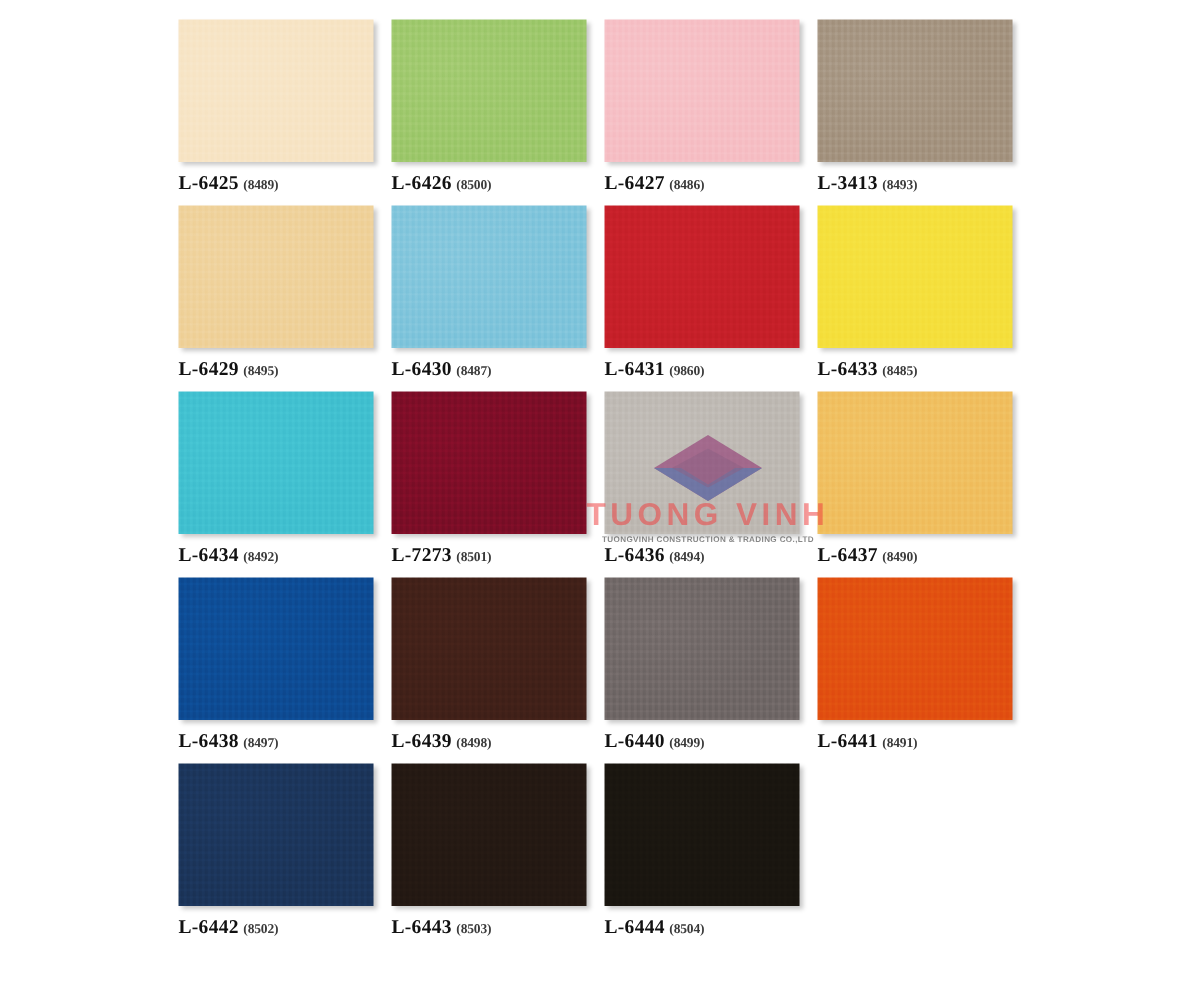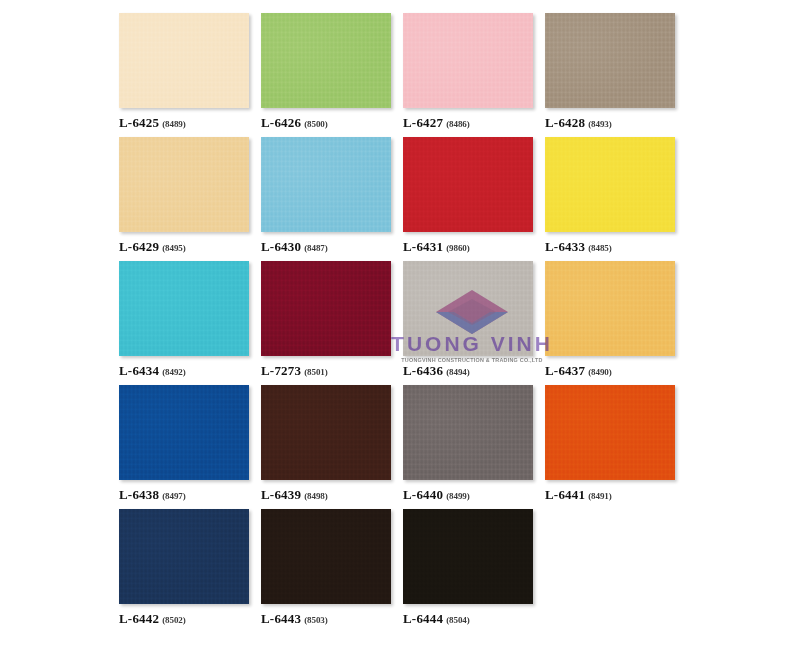--- a/index.html
+++ b/index.html
@@ -108,21 +108,21 @@
     width: 78px;
     height: 50px;
     margin-bottom: -4px;
   }
 
   #watermark-title {
     font-family: "Liberation Sans", sans-serif;
     font-size: 21px;
     font-weight: bold;
     letter-spacing: 3px;
-    color: #4c1d95;
+    color: #ef4444;
     line-height: 1;
     text-align: center;
     opacity: 0.88;
   }
 
   #watermark-subtitle {
     font-family: "Liberation Sans", sans-serif;
     font-size: 5.4px;
     font-weight: bold;
     letter-spacing: 0.25px;
@@ -147,21 +147,21 @@
       <div class="swatch-cell">
         <div class="swatch-chip" style="background: rgb(156, 199, 106);"></div>
         <div class="swatch-label"><span class="swatch-code">L-6426</span><span class="swatch-ref">(8500)</span></div>
       </div>
       <div class="swatch-cell">
         <div class="swatch-chip" style="background: rgb(246, 190, 196);"></div>
         <div class="swatch-label"><span class="swatch-code">L-6427</span><span class="swatch-ref">(8486)</span></div>
       </div>
       <div class="swatch-cell">
         <div class="swatch-chip" style="background: rgb(163, 146, 126);"></div>
-        <div class="swatch-label"><span class="swatch-code">L-6428</span><span class="swatch-ref">(8493)</span></div>
+        <div class="swatch-label"><span class="swatch-code">L-3413</span><span class="swatch-ref">(8493)</span></div>
       </div>
       <div class="swatch-cell">
         <div class="swatch-chip" style="background: rgb(239, 209, 153);"></div>
         <div class="swatch-label"><span class="swatch-code">L-6429</span><span class="swatch-ref">(8495)</span></div>
       </div>
       <div class="swatch-cell">
         <div class="swatch-chip" style="background: rgb(126, 196, 219);"></div>
         <div class="swatch-label"><span class="swatch-code">L-6430</span><span class="swatch-ref">(8487)</span></div>
       </div>
       <div class="swatch-cell">

